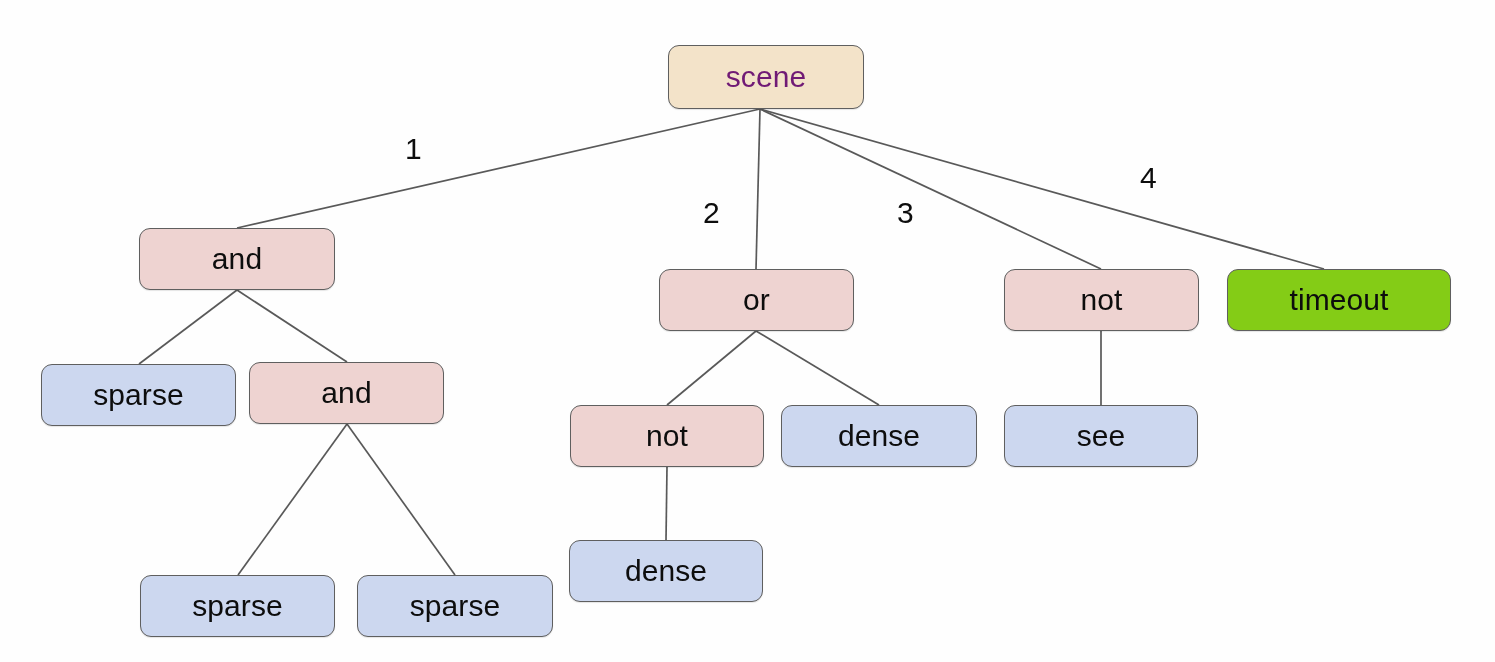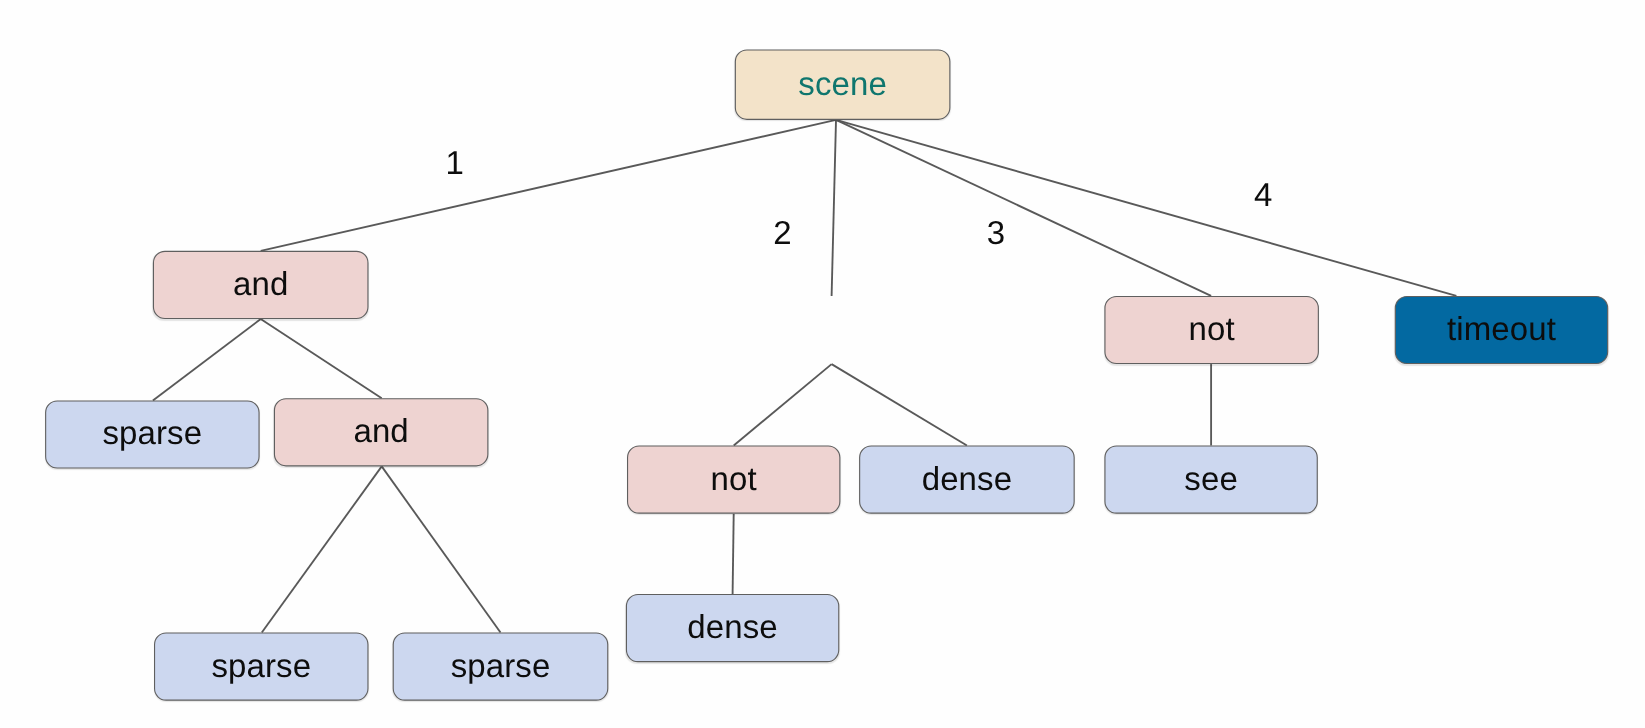--- a/index.html
+++ b/index.html
@@ -60,24 +60,25 @@
       <line x1="760" y1="109" x2="1324" y2="269" stroke="#595959" stroke-width="1.7" shape-rendering="geometricPrecision"></line>
       <line x1="237" y1="290" x2="139" y2="364" stroke="#595959" stroke-width="1.7" shape-rendering="geometricPrecision"></line>
       <line x1="237" y1="290" x2="347" y2="362" stroke="#595959" stroke-width="1.7" shape-rendering="geometricPrecision"></line>
       <line x1="347" y1="424" x2="238" y2="575" stroke="#595959" stroke-width="1.7" shape-rendering="geometricPrecision"></line>
       <line x1="347" y1="424" x2="455" y2="575" stroke="#595959" stroke-width="1.7" shape-rendering="geometricPrecision"></line>
       <line x1="756" y1="331" x2="667" y2="405" stroke="#595959" stroke-width="1.7" shape-rendering="geometricPrecision"></line>
       <line x1="756" y1="331" x2="879" y2="405" stroke="#595959" stroke-width="1.7" shape-rendering="geometricPrecision"></line>
       <line x1="667" y1="467" x2="666" y2="540" stroke="#595959" stroke-width="1.7" shape-rendering="geometricPrecision"></line>
       <line x1="1101" y1="331" x2="1101" y2="405" stroke="#595959" stroke-width="1.7" shape-rendering="geometricPrecision"></line>
     </svg>
-<div class="node node-root" style="left: 668px; top: 45px; width: 196px; height: 64px; background: rgb(243, 227, 201); border-color: rgb(95, 95, 95); color: #0f766e;">scene</div>
+<div class="node node-root" style="left: 668px; top: 45px; width: 196px; height: 64px; background: rgb(243, 227, 201); border-color: rgb(95, 95, 95); color: #701a75;">scene</div>
     <div class="node node-op" style="left: 139px; top: 228px; width: 196px; height: 62px; background: rgb(238, 211, 209); border-color: rgb(95, 95, 95); color: rgb(13, 13, 13);">and</div>
+    <div class="node node-op" style="left: 659px; top: 269px; width: 195px; height: 62px; background: rgb(238, 211, 209); border-color: rgb(95, 95, 95); color: rgb(13, 13, 13);">or</div>
     <div class="node node-op" style="left: 1004px; top: 269px; width: 195px; height: 62px; background: rgb(238, 211, 209); border-color: rgb(95, 95, 95); color: rgb(13, 13, 13);">not</div>
-    <div class="node node-leaf" style="left: 1227px; top: 269px; width: 194px; height: 62px; background: #0369a1; border-color: rgb(95, 95, 95); color: rgb(13, 13, 13); margin-left: 41px;">timeout</div>
+    <div class="node node-leaf" style="left: 1227px; top: 269px; width: 224px; height: 62px; background: #84cc16; border-color: rgb(95, 95, 95); color: rgb(13, 13, 13);">timeout</div>
     <div class="node node-leaf" style="left: 41px; top: 364px; width: 195px; height: 62px; background: rgb(204, 215, 239); border-color: rgb(95, 95, 95); color: rgb(13, 13, 13);">sparse</div>
     <div class="node node-op" style="left: 249px; top: 362px; width: 195px; height: 62px; background: rgb(238, 211, 209); border-color: rgb(95, 95, 95); color: rgb(13, 13, 13);">and</div>
     <div class="node node-op" style="left: 570px; top: 405px; width: 194px; height: 62px; background: rgb(238, 211, 209); border-color: rgb(95, 95, 95); color: rgb(13, 13, 13);">not</div>
     <div class="node node-leaf" style="left: 781px; top: 405px; width: 196px; height: 62px; background: rgb(204, 215, 239); border-color: rgb(95, 95, 95); color: rgb(13, 13, 13);">dense</div>
     <div class="node node-leaf" style="left: 1004px; top: 405px; width: 194px; height: 62px; background: rgb(204, 215, 239); border-color: rgb(95, 95, 95); color: rgb(13, 13, 13); text-align: center;">see</div>
     <div class="node node-leaf" style="left: 569px; top: 540px; width: 194px; height: 62px; background: rgb(204, 215, 239); border-color: rgb(95, 95, 95); color: rgb(13, 13, 13);">dense</div>
     <div class="node node-leaf" style="left: 140px; top: 575px; width: 195px; height: 62px; background: rgb(204, 215, 239); border-color: rgb(95, 95, 95); color: rgb(13, 13, 13);">sparse</div>
     <div class="node node-leaf" style="left: 357px; top: 575px; width: 196px; height: 62px; background: rgb(204, 215, 239); border-color: rgb(95, 95, 95); color: rgb(13, 13, 13);">sparse</div>
     <div class="edge-label" style="left: 405px; top: 134px; color: rgb(13, 13, 13);">1</div>
     <div class="edge-label" style="left: 703px; top: 198px; color: rgb(13, 13, 13);">2</div>

